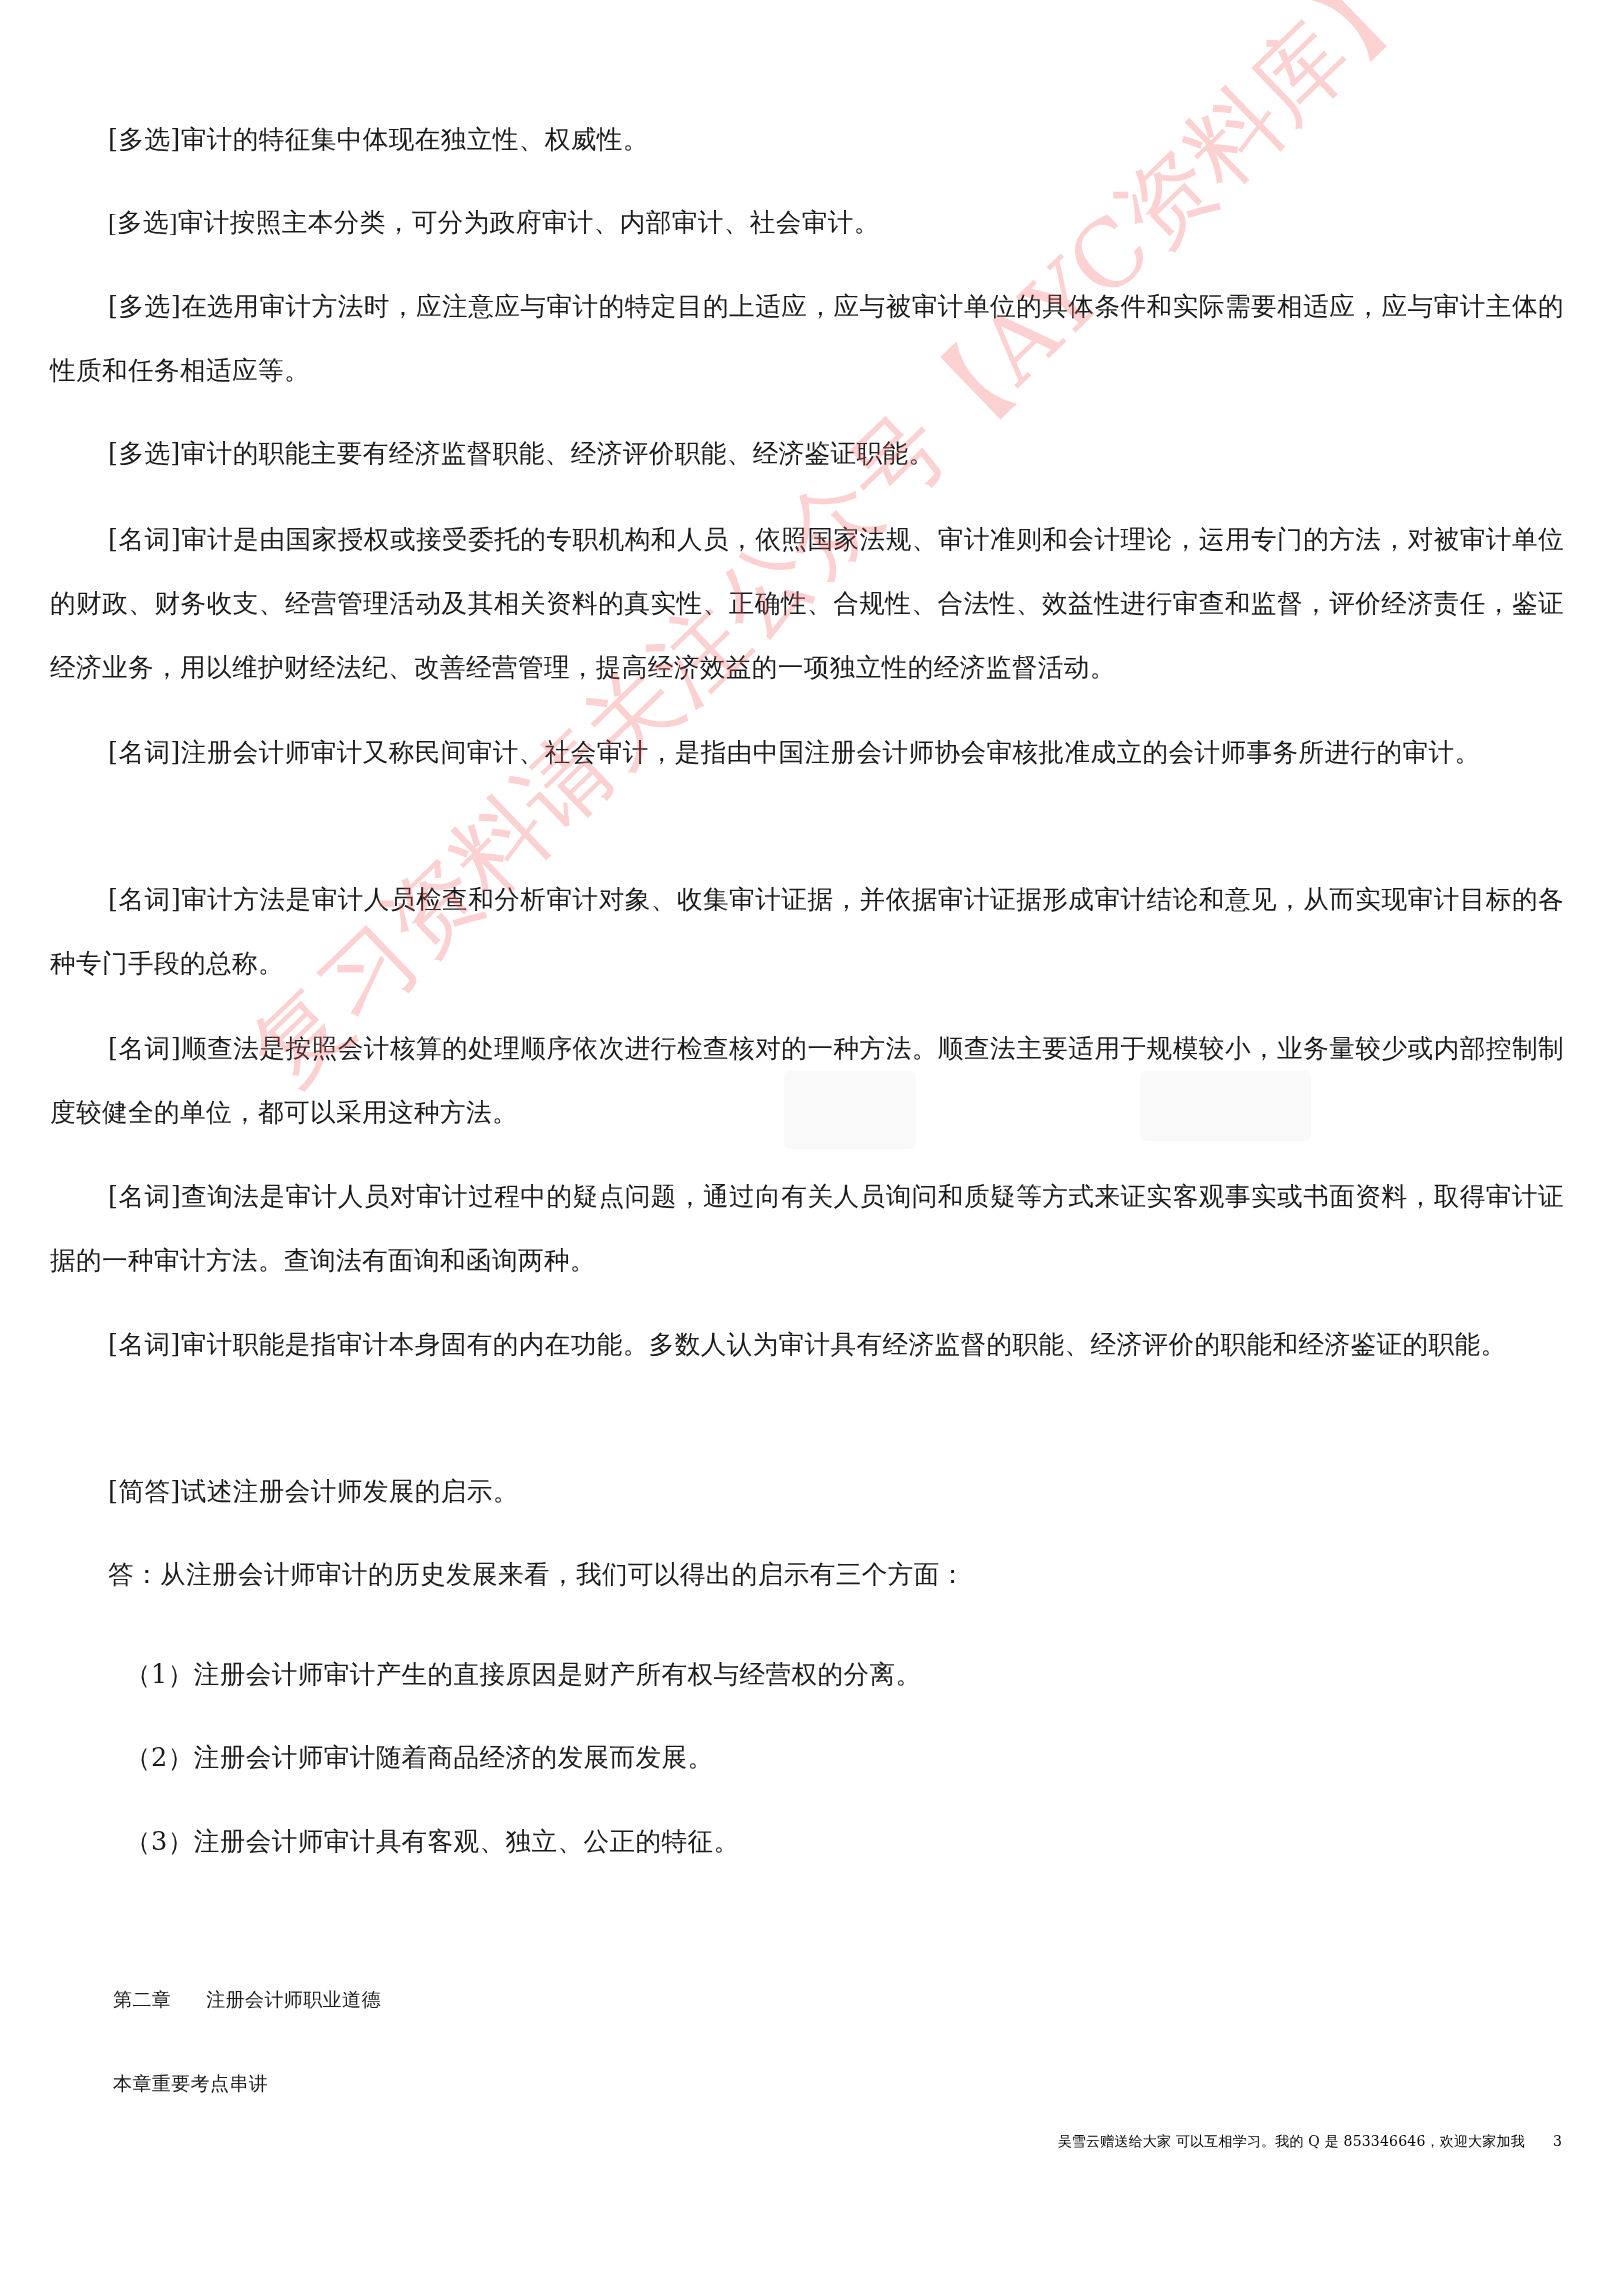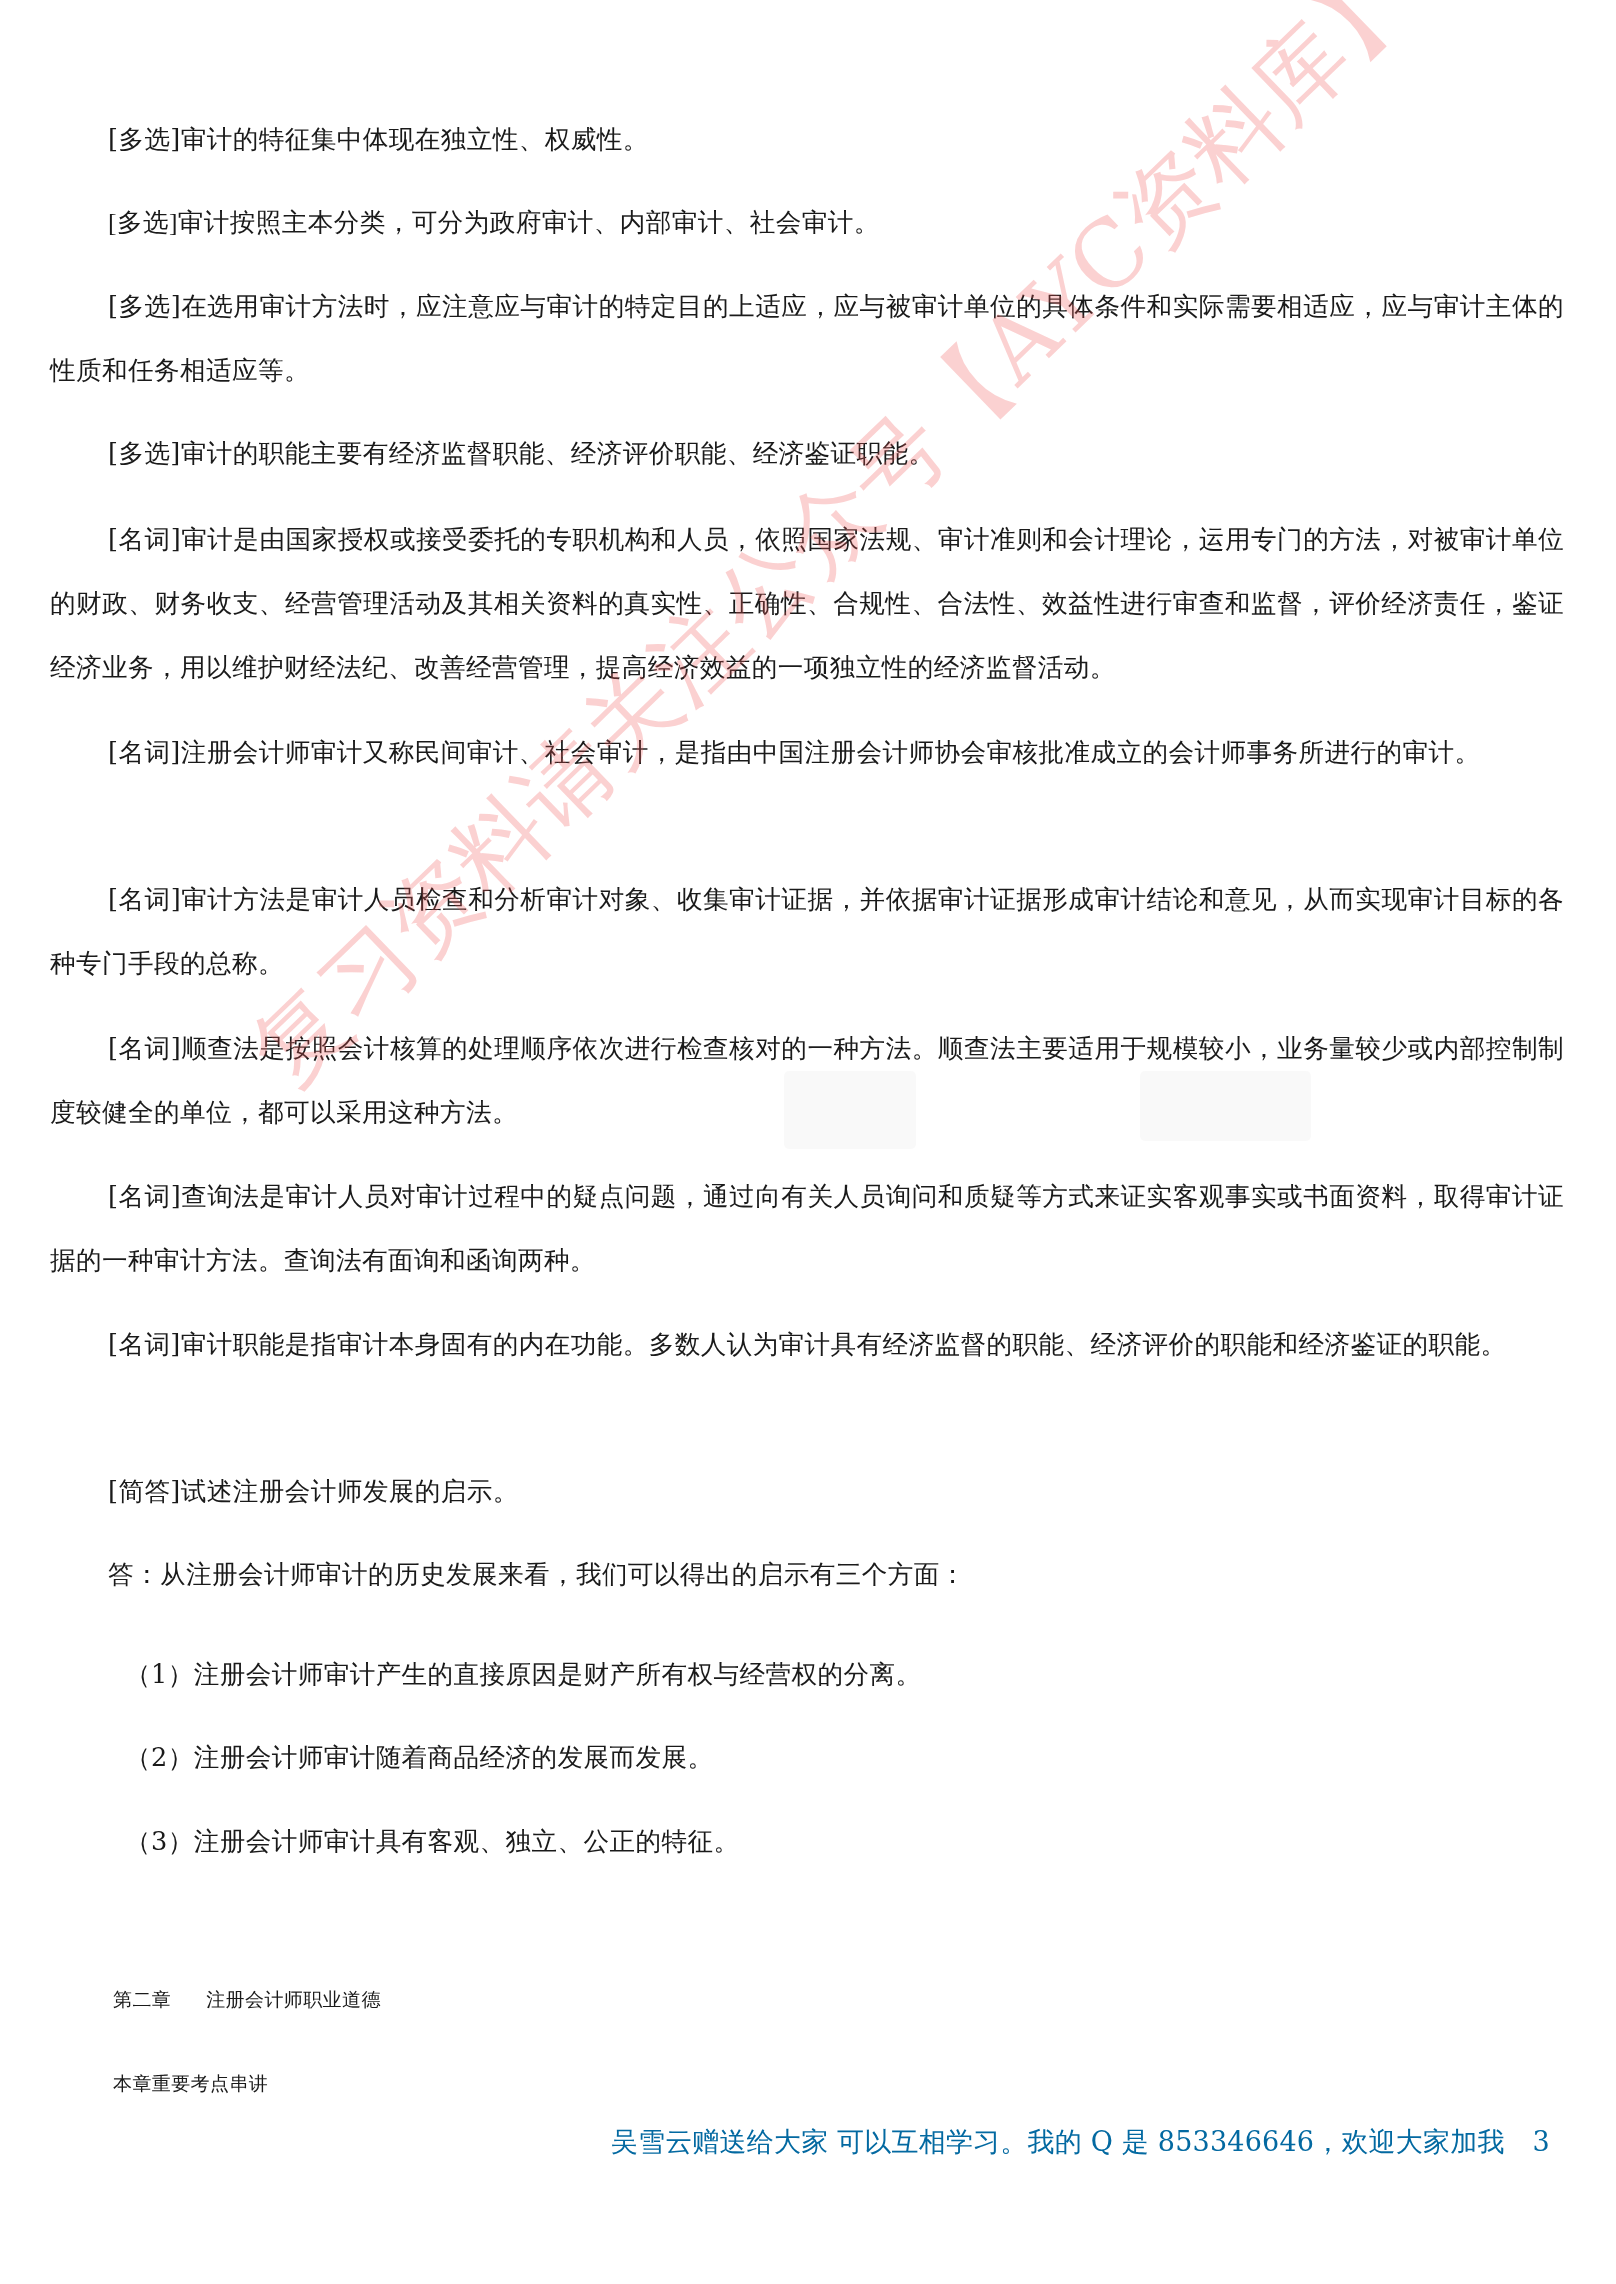--- a/index.html
+++ b/index.html
@@ -52,25 +52,25 @@
       line-height: 64px;
       margin: 4px;
       letter-spacing: 0.4px;
     }
     .heading .gap {
       display: inline-block;
       width: 35px;
     }
     .footer {
       position: absolute;
-      right: 66px;
+      right: 54px;
       top: 2122px;
-      font-size: 27px;
+      font-size: 14px;
       line-height: 39px;
-      color: #0369a1;
+      color: #000000;
       letter-spacing: 0.2px;
     }
     .footer .page-num {
       display: inline-block;
       margin-left: 28px;
     }
     .watermark {
       position: absolute;
       left: 233px;
       top: 1032px;

